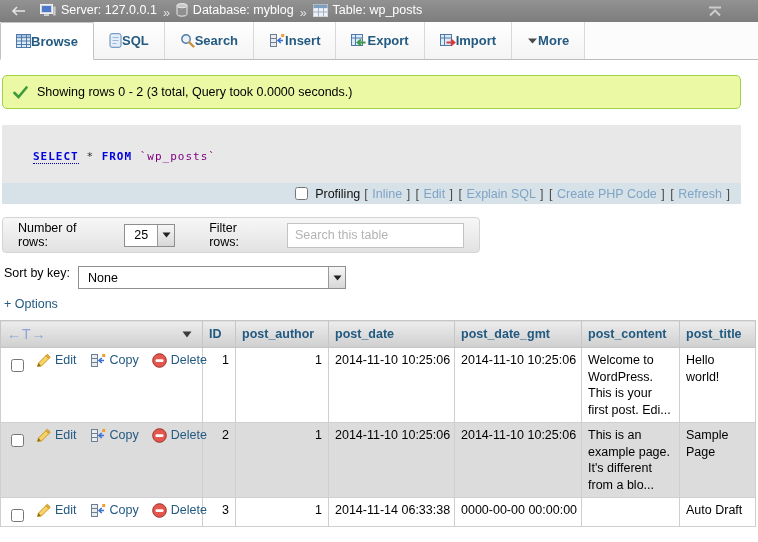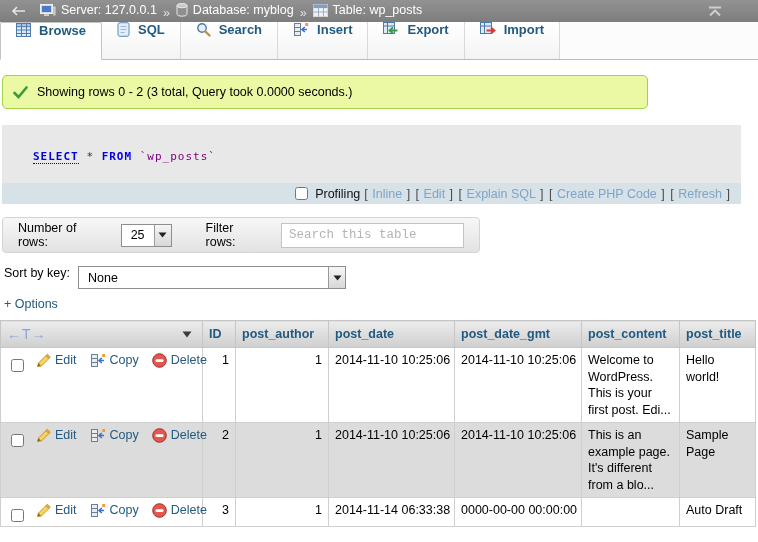--- a/index.html
+++ b/index.html
@@ -18,34 +18,34 @@
   .crumb { display: inline-flex; align-items: flex-end; gap: 5px; cursor: pointer; white-space: nowrap; }
   .cicon { display: inline-flex; align-items: center; }
   .sep { color: #e3e3e3; margin: 0 6px; }
   .collapse-btn { margin-left: auto; display: flex; align-items: center; cursor: pointer; padding-right: 26px; }
   
   .tabbar {
     display: flex; align-items: stretch; height: 38px;
     background: #fcfcfc; border-bottom: 1px solid #bcbcbc;
   }
   .tab {
-    display: flex; align-items: flex-start; gap: 8px; padding: 0 15px;
+    display: flex; align-items: center; padding: 0 15px;
     color: #235a81; font-weight: bold; font-size: 13px;
     border-right: 1px solid #d9d9d9; cursor: pointer;
     background: linear-gradient(#ffffff,#f4f4f4);
   }
   .tab.active {
     background: #fff;
     border: 1px solid #c3c3c3; border-bottom: 1px solid #fff;
     margin-bottom: -1px; border-radius: 2px 2px 0 0;
   }
   .tab .ticon { display: inline-flex; align-items: center; }
   
   .success {
-    margin: 15px 0 0 2px; width: 646px;
+    margin: 15px 0 0 2px; width: 739px;
     background: #ebf8a4; border: 1px solid #a2d246; border-radius: 5px;
     padding: 9px 10px; display: flex; align-items: center; gap: 9px;
   }
   
   .sqlbox { margin-top: 16px; margin-left: 2px; width: 739px; background: #e8e8e8; }
   .sql-code {
     padding: 25px 10px 20px 31px;
     font-family: "DejaVu Sans Mono", monospace; font-size: 11px; letter-spacing: 1px;
   }
   .kw { color: #0000e0; font-weight: bold; }
@@ -69,21 +69,21 @@
   }
   .mini-select {
     display: inline-flex; align-items: stretch; height: 23px;
     border: 1px solid #8e8e8e; background: #fff; cursor: pointer;
   }
   .mini-select .val { display: flex; align-items: center; padding: 0 9px; }
   .mini-select .btn {
     width: 17px; display: flex; align-items: center; justify-content: center;
     background: linear-gradient(#f6f6f6,#d7d7d7); border-left: 1px solid #9a9a9a;
   }
-  .filter-input { width: 186px; height: 25px; border: 1px solid #c3c3c3; padding: 0 7px; font-size: 12.5px; font-family: Liberation Mono, monospace; color:#000; }
+  .filter-input { width: 186px; height: 25px; border: 1px solid #c3c3c3; padding: 0 7px; font-size: 12.5px; font-family: Liberation Sans, sans-serif; color:#000; }
   .filter-input::placeholder { color: #b3b3b3; }
   
   .sortrow { margin: 13px 0 0 4px; display: flex; align-items: flex-start; gap: 8px; }
   .sortrow .mini-select { width: 268px; }
   .sortrow .mini-select .val { flex: 1; }
   
   .options { margin: 8px 0 9px 4px; }
   .options a { color: #235a81; text-decoration: none; cursor: pointer; }
   
   table.results { border-collapse: collapse; width: 755px; table-layout: fixed; }
@@ -216,20 +216,28 @@
       <span class="ticon">
         <svg width="16" height="14" viewBox="0 0 16 14">
           <rect x="0.5" y="0.5" width="11" height="11" fill="#dcebf7" stroke="#4e79a8"></rect>
           <line x1="0.5" y1="4" x2="11.5" y2="4" stroke="#4e79a8"></line>
           <line x1="4.5" y1="0.5" x2="4.5" y2="11.5" stroke="#4e79a8"></line>
           <path d="M6.5 8.5 h7 M11 5.5 l3.5 3 -3.5 3" fill="none" stroke="#d43b3b" stroke-width="1.8"></path>
         </svg>
       </span>
       <span>Import</span>
     </div>
+    <div class="tab">
+      <span class="ticon">
+        <svg width="11" height="8" viewBox="0 0 11 8">
+          <path d="M1 1.5 L5.5 6.5 L10 1.5 z" fill="#4a4a4a"></path>
+        </svg>
+      </span>
+      <span>More</span>
+    </div>
   </div>
 
 <div class="success">
   <span style="display:inline-flex">
       <svg width="15" height="13" viewBox="0 0 15 13">
         <path d="M1.5 7 L5.5 11 L13.5 1.5" fill="none" stroke="#3d9b3d" stroke-width="2.6" stroke-linecap="round"></path>
       </svg>
     </span>
   <span>Showing rows 0 - 2 (3 total, Query took 0.0000 seconds.)</span>
 </div>

